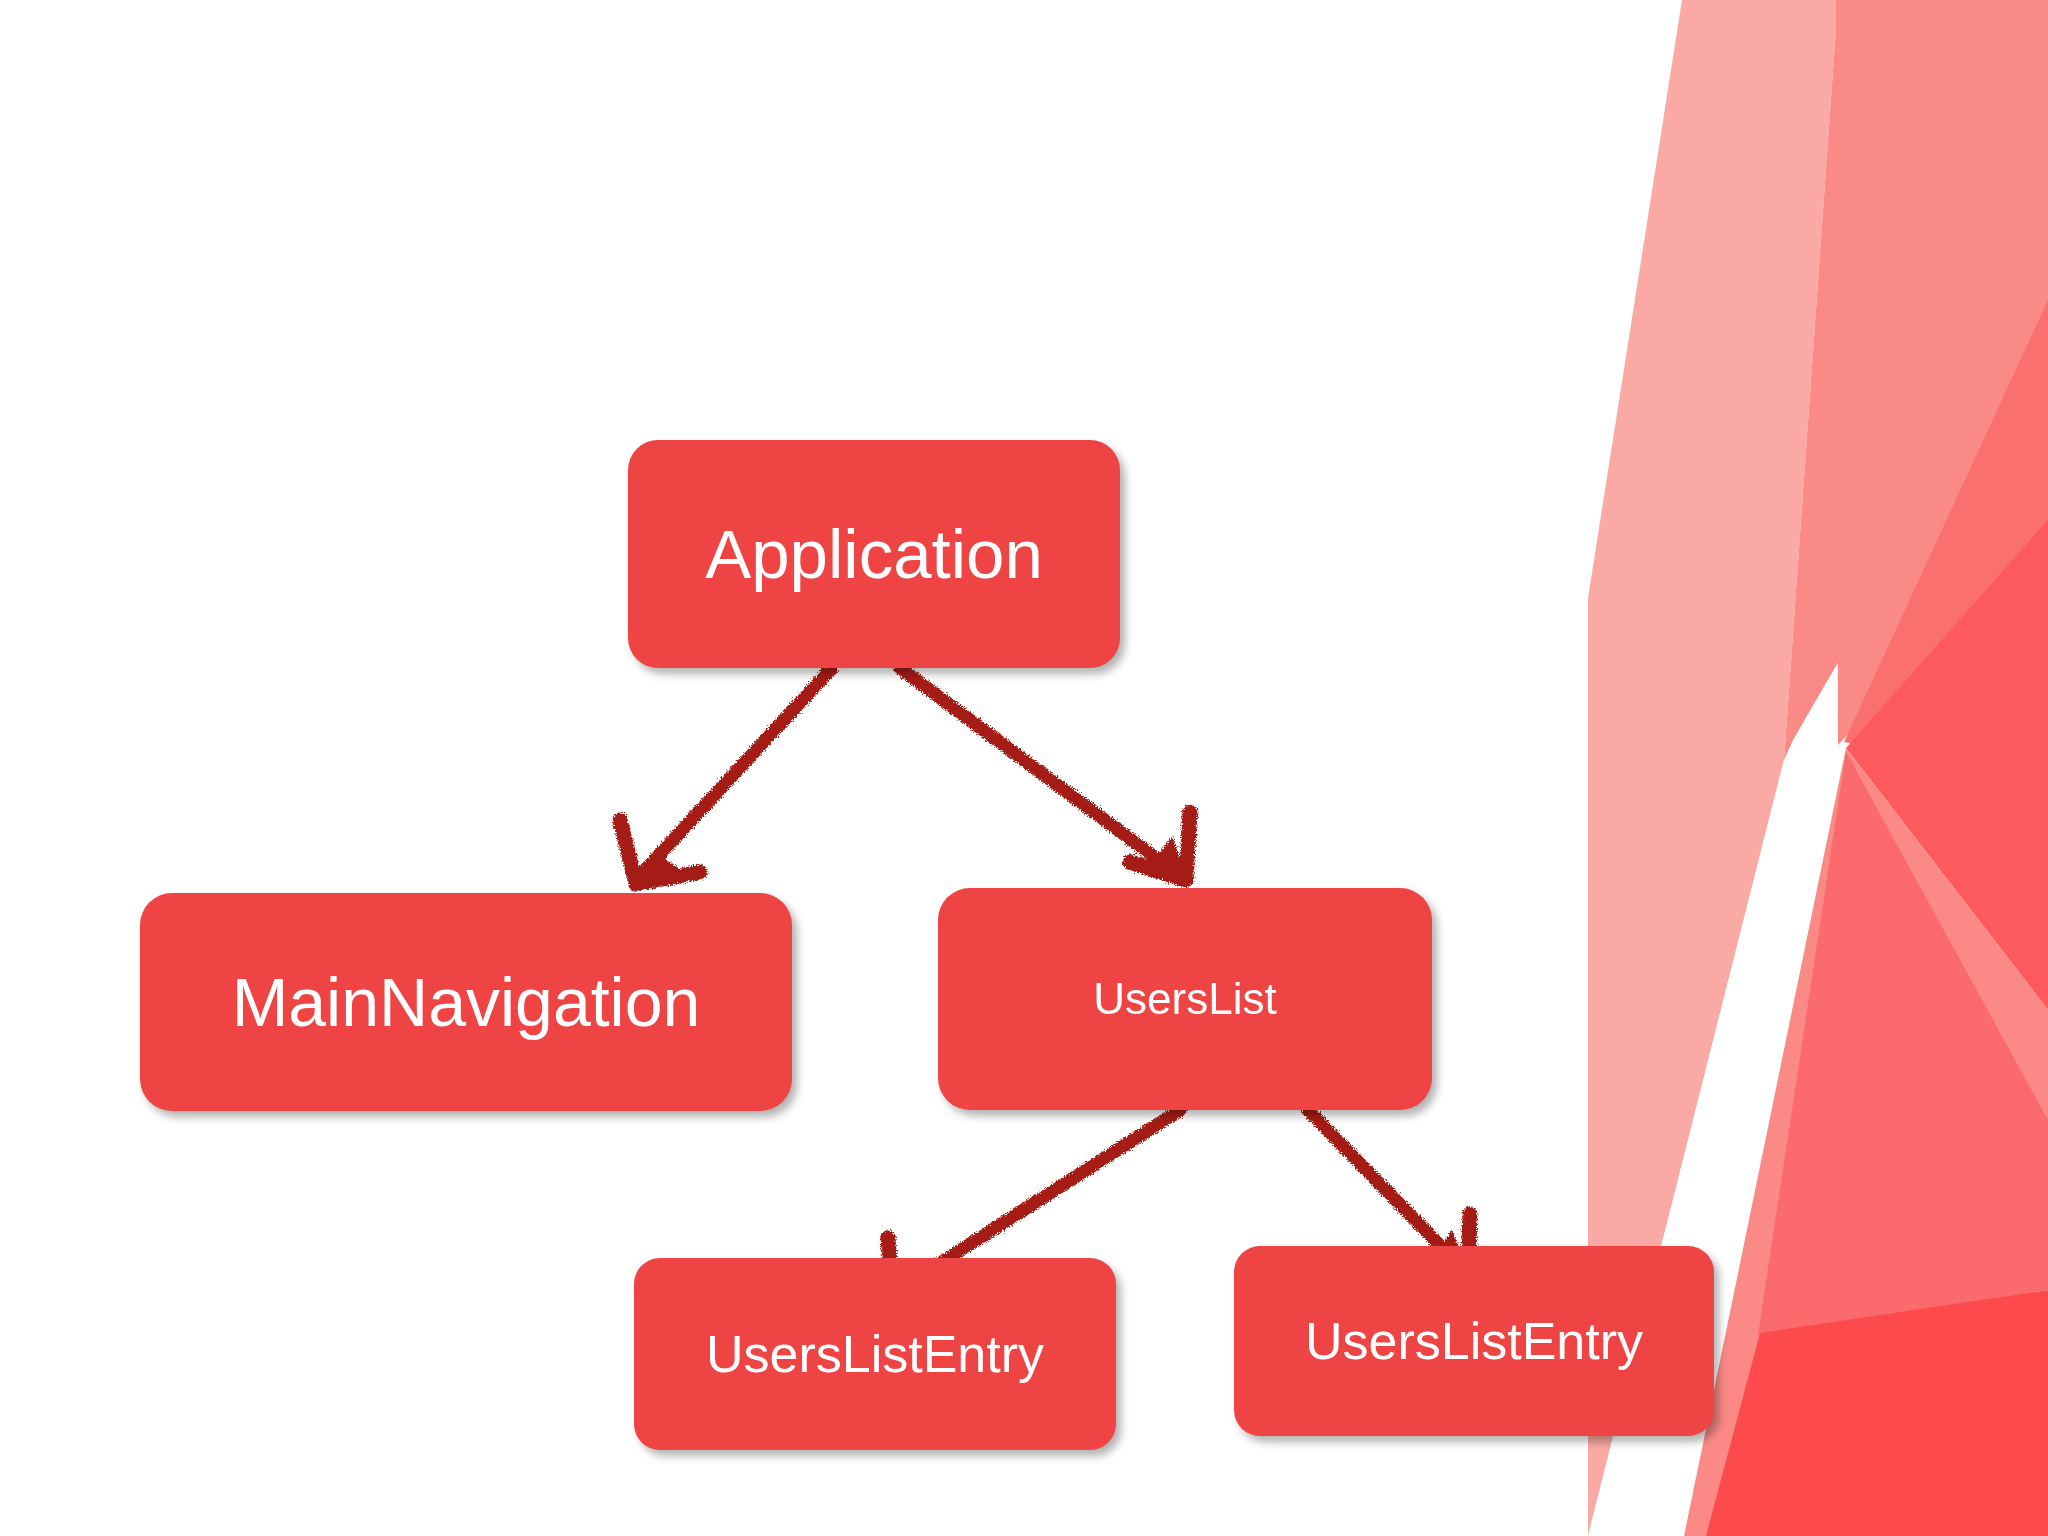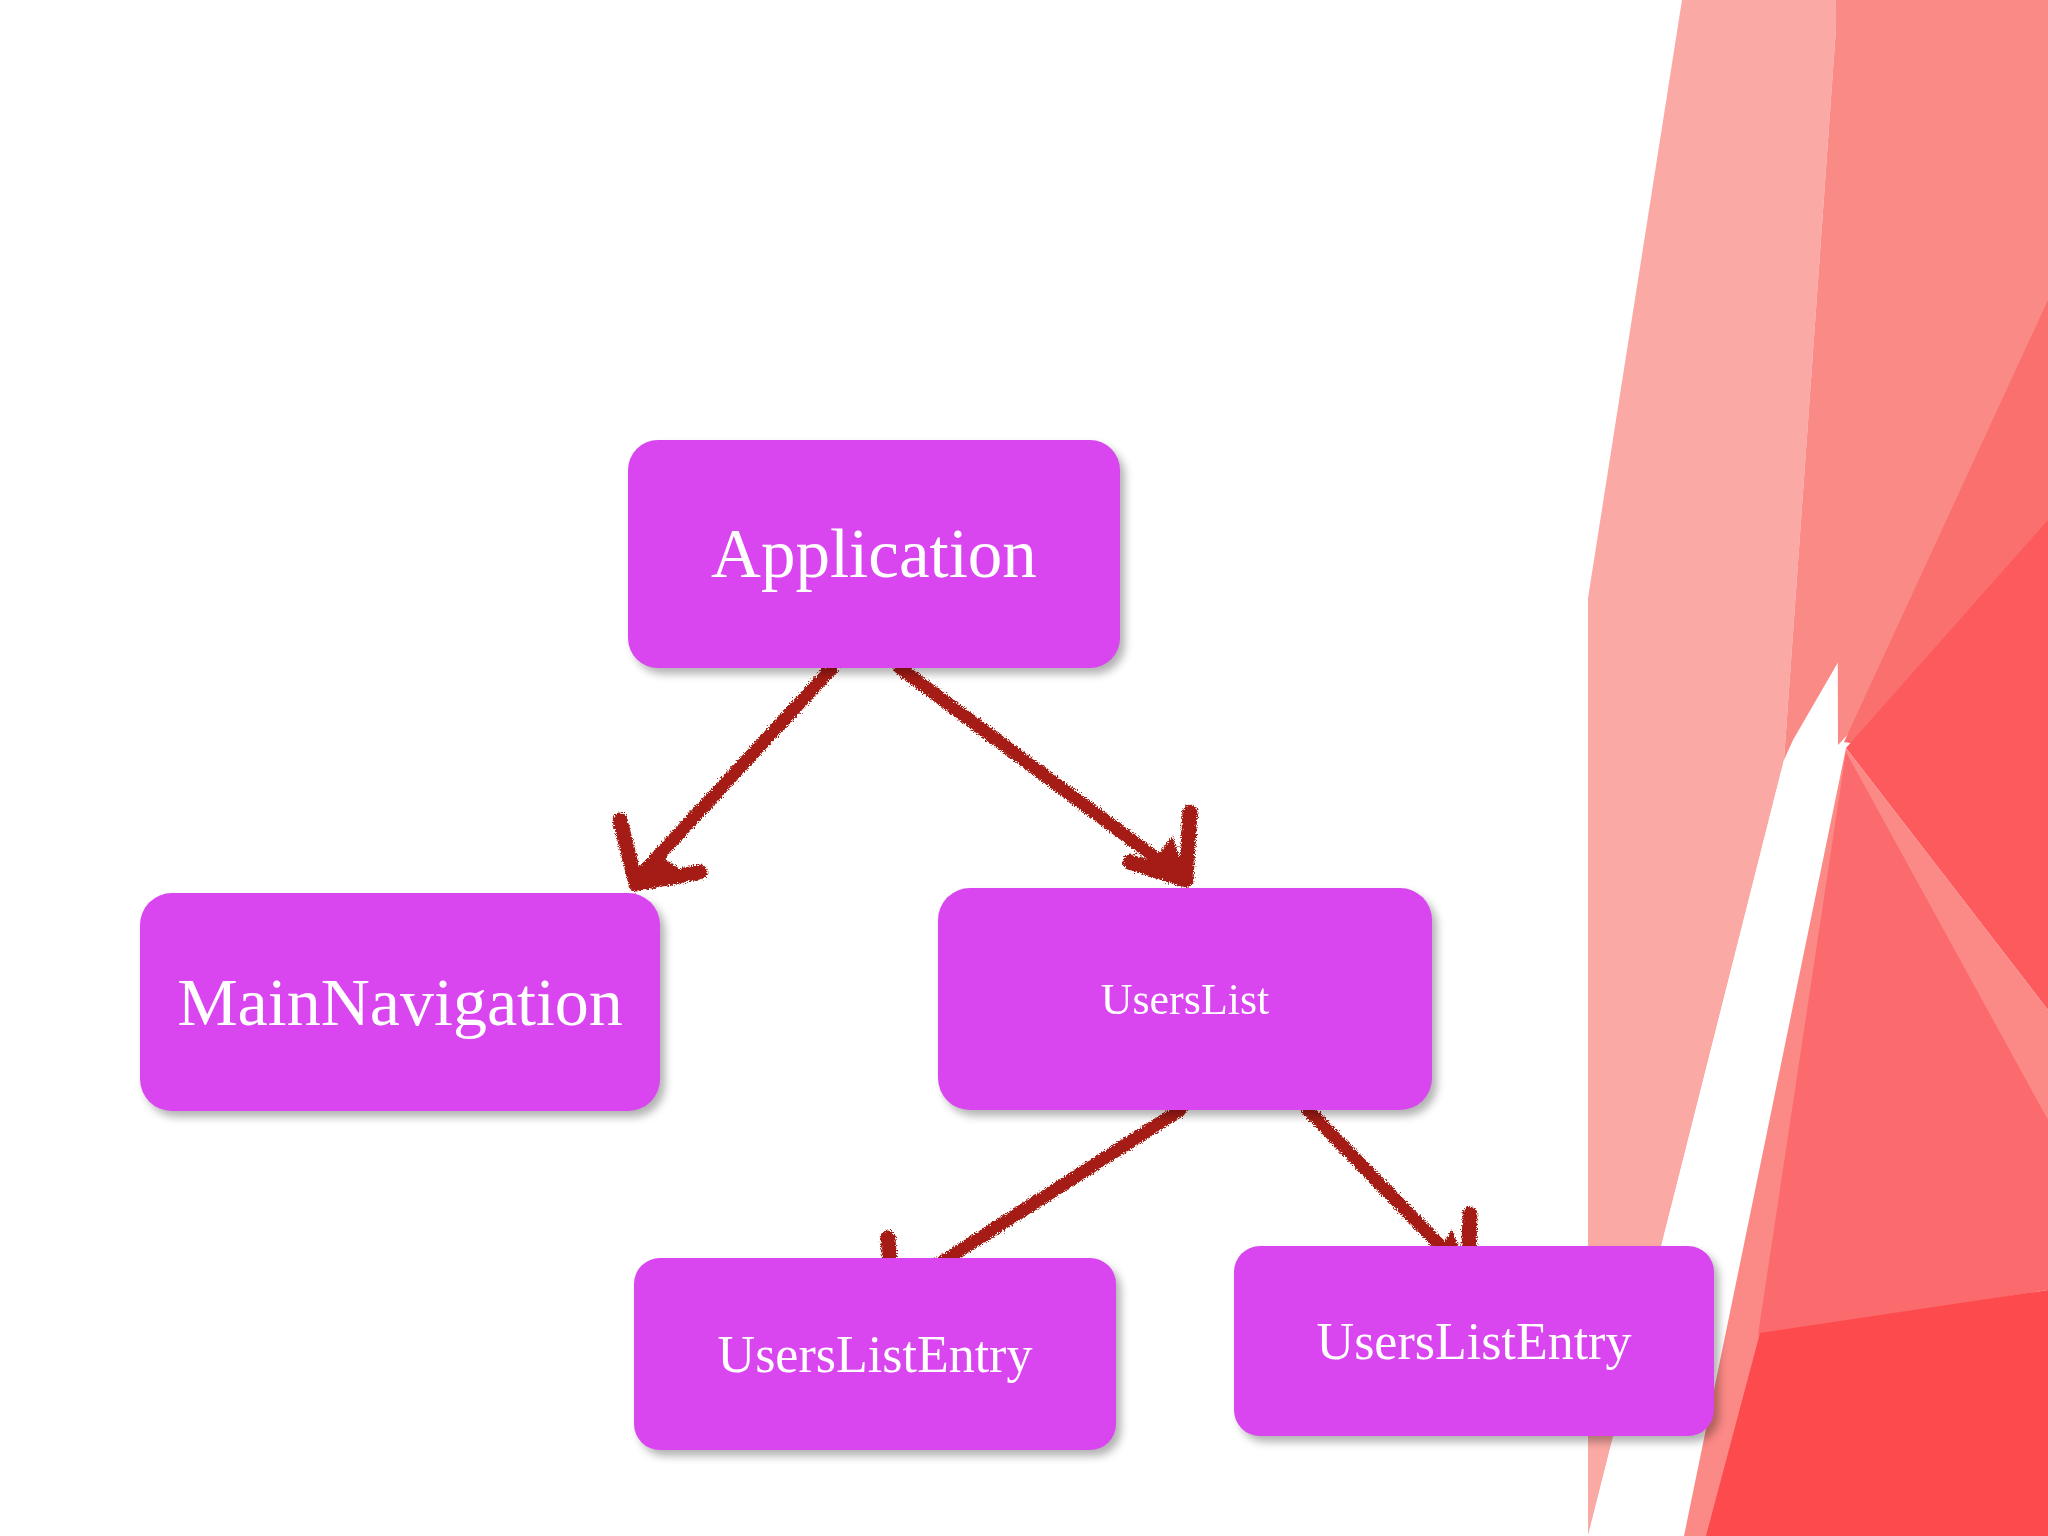--- a/index.html
+++ b/index.html
@@ -38,45 +38,45 @@
     letter-spacing: -1px;
     color: #0d0d0d;
     line-height: 1.25;
     white-space: nowrap;
   }
 
   
   .node {
     position: absolute;
     box-sizing: border-box;
-    background: #d946ef;
+    background: #ef4444;
     color: #ffffff;
     border-radius: 26px;
     display: flex;
     align-items: center;
     justify-content: center;
     text-align: left;
-    font-family: Liberation Serif, serif;
+    font-family: Liberation Sans, sans-serif;
     font-weight: 400;
     box-shadow: 5px 6px 9px rgba(0,0,0,0.30);
     user-select: none;
   }
 
   #node-application {
     left: 628px;
     top: 440px;
     width: 492px;
     height: 228px;
     font-size: 69px;
     border-radius: 30px;
   }
   #node-mainnavigation {
     left: 140px;
     top: 893px;
-    width: 520px;
+    width: 652px;
     height: 218px;
     font-size: 68px;
     border-radius: 32px;
   }
   #node-userslist {
     left: 938px;
     top: 888px;
     width: 494px;
     height: 222px;
     font-size: 44px;

